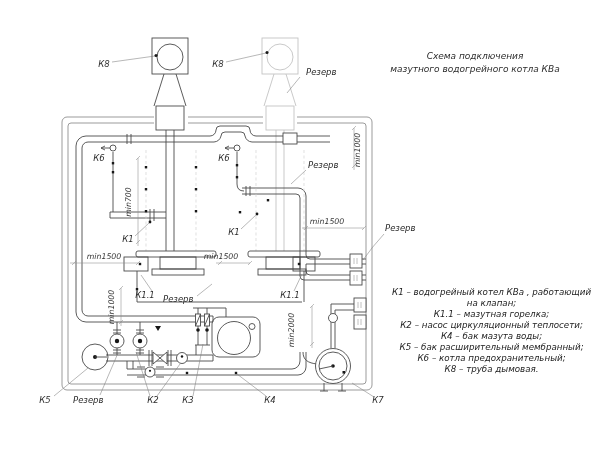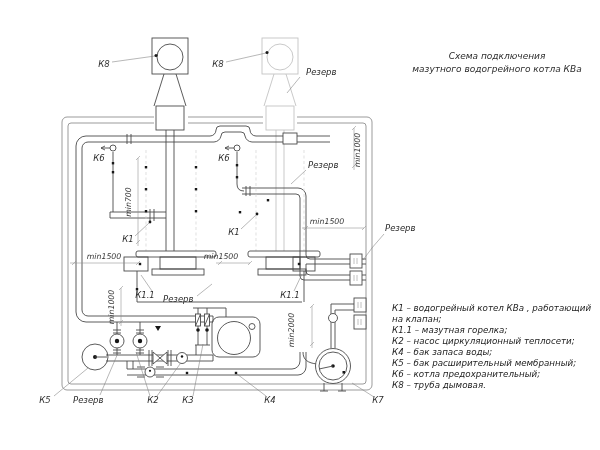--- a/index.html
+++ b/index.html
@@ -1,21 +1,21 @@
 <!DOCTYPE html>
 <html><head>
 <meta charset="utf-8">
 <style>
   html,body{margin:0;padding:0;background:#fff;}
   .canvas{position:relative;width:600px;height:450px;background:#ffffff;overflow:hidden;
           font-family:"DejaVu Sans",sans-serif;}
-  .title{position:absolute;left:402px;top:50px;width:190px;text-align:center;
+  .title{position:absolute;left:380px;top:50px;width:190px;text-align:center;
          font:italic 9px "DejaVu Sans",sans-serif;color:#2c2c2c;line-height:13px;}
-  .legend{position:absolute;left:392px;top:303px;font:italic 8.7px "DejaVu Sans",sans-serif;
-          color:#222;line-height:11px;white-space:nowrap;}
+  .legend{position:absolute;left:392px;top:287px;font:italic 8.7px "DejaVu Sans",sans-serif;
+          color:#222;line-height:11px;white-space:nowrap;text-align:center;}
   svg{position:absolute;left:0;top:0;}
   .p{stroke:#4a4a4a;fill:none;stroke-width:.9;}
   .pl{stroke:#c3c3c3;fill:none;stroke-width:.9;}
   .thin{stroke:#8c8c8c;stroke-width:.55;fill:none;}
   .lead{stroke:#7d7d7d;stroke-width:.55;fill:none;}
   .dash{stroke:#d3d3d3;stroke-width:.7;stroke-dasharray:3,2.5;fill:none;}
   .wall{stroke:#9b9b9b;fill:none;stroke-width:1;}
   .lbl{font:italic 8.5px "DejaVu Sans",sans-serif;fill:#2d2d2d;}
   .dim{font:italic 7.8px "DejaVu Sans",sans-serif;fill:#3a3a3a;}
   .dot{fill:#171717;}
@@ -300,19 +300,19 @@
   <div class="title">
     <div>Схема подключения</div>
     <div>мазутного водогрейного котла КВа</div>
   </div>
 
   <div class="legend">
     <div>К1 –  водогрейный котел КВа , работающий</div>
     <div>на клапан;</div>
     <div>К1.1 –  мазутная горелка;</div>
     <div>К2 –  насос циркуляционный теплосети;</div>
-    <div>К4 –  бак запаса воды;</div>
+    <div>К4 –  бак мазута воды;</div>
     <div>К5 –  бак расширительный мембранный;</div>
     <div>К6 –  котла предохранительный;</div>
     <div>К8 –  труба дымовая.</div>
   </div>
 
 </div>
 
 </body></html>

